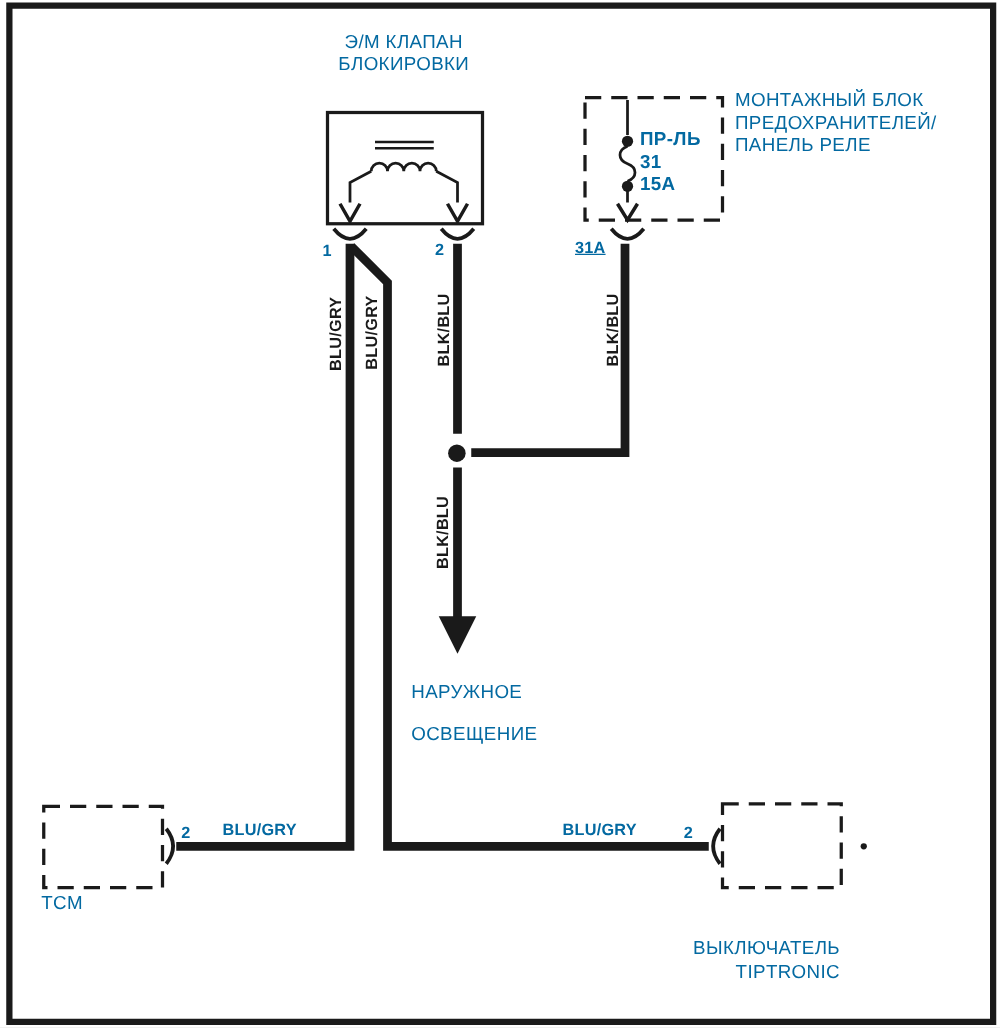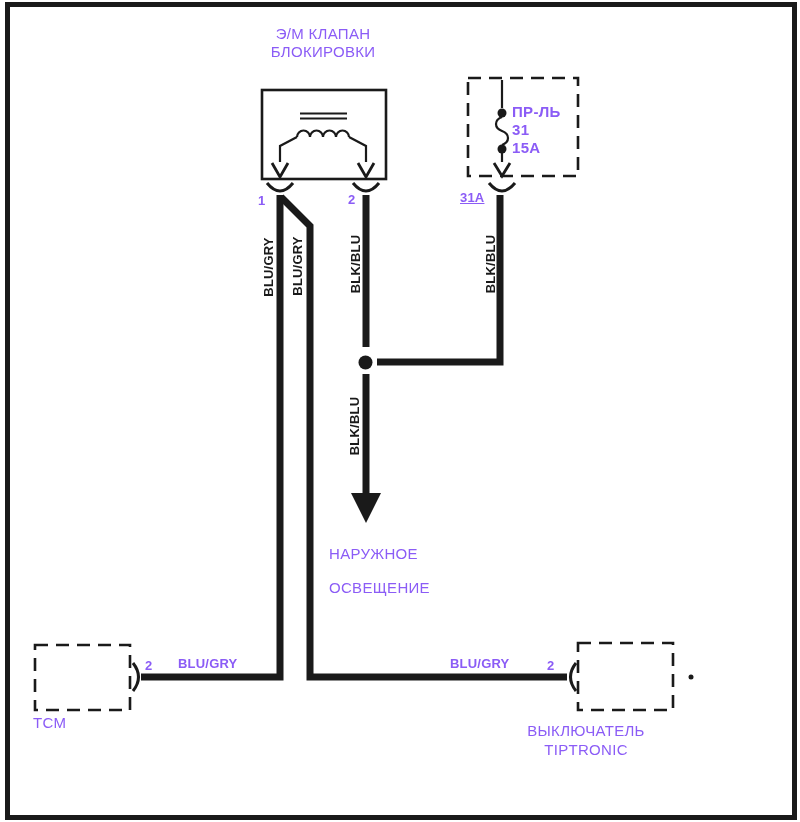--- a/index.html
+++ b/index.html
@@ -1,22 +1,22 @@
 <!DOCTYPE html>
 <html><head>
 <meta charset="utf-8">
 <style>
   html,body{margin:0;padding:0;background:#e8e8e8;}
   .stage{position:relative;width:800px;height:822px;background:#ffffff;overflow:hidden;
          font-family:"Liberation Sans",sans-serif;}
   svg{position:absolute;left:0;top:0;}
   .lbl{position:absolute;white-space:nowrap;font:15px/18px "Liberation Sans",sans-serif;
-       color:#8b5cf6;letter-spacing:.3px;}
+       color:#0369a1;letter-spacing:.3px;}
   .c{text-align:center;}
-  .r{text-align:center;}
+  .r{text-align:right;margin-top:28px;}
   .pin{font-size:13px;font-weight:700;letter-spacing:.2px;line-height:15px;}
   .wl{font-size:13px;font-weight:700;letter-spacing:.2px;line-height:15px;}
   .vlbl{position:absolute;transform:translate(-50%,-50%) rotate(-90deg);
         white-space:nowrap;font:700 13px "Liberation Sans",sans-serif;color:#1a1a1a;
         letter-spacing:.2px;}
   .lh21 div{line-height:21px;margin-top:13px;}
   .lh19 div{line-height:19px;}
   
   .k{stroke:#1a1a1a;fill:none;}
   .s20{stroke-width:2;}
@@ -71,20 +71,25 @@
 
     <circle cx="691" cy="677" r="2.5" class="fill"></circle>
   </svg>
 
   <div class="lbl c" style="left:223px;top:25px;width:200px;">
     <div>Э/М КЛАПАН</div>
     <div>БЛОКИРОВКИ</div>
   </div>
 
 
+  <div class="lbl" style="left:588px;top:72px;">
+    <div>МОНТАЖНЫЙ БЛОК</div>
+    <div>ПРЕДОХРАНИТЕЛЕЙ/</div>
+    <div>ПАНЕЛЬ РЕЛЕ</div>
+  </div>
 
   <div class="lbl" style="left:512px;top:103px;font-weight:bold;">
     <div>ПР-ЛЬ</div>
     <div>31</div>
     <div>15А</div>
   </div>
 
   <div class="lbl pin" style="left:258px;top:193px;">1</div>
   <div class="lbl pin" style="left:348px;top:192px;">2</div>
   <div class="lbl pin" style="left:460px;top:190px;text-decoration:underline;">31A</div>

